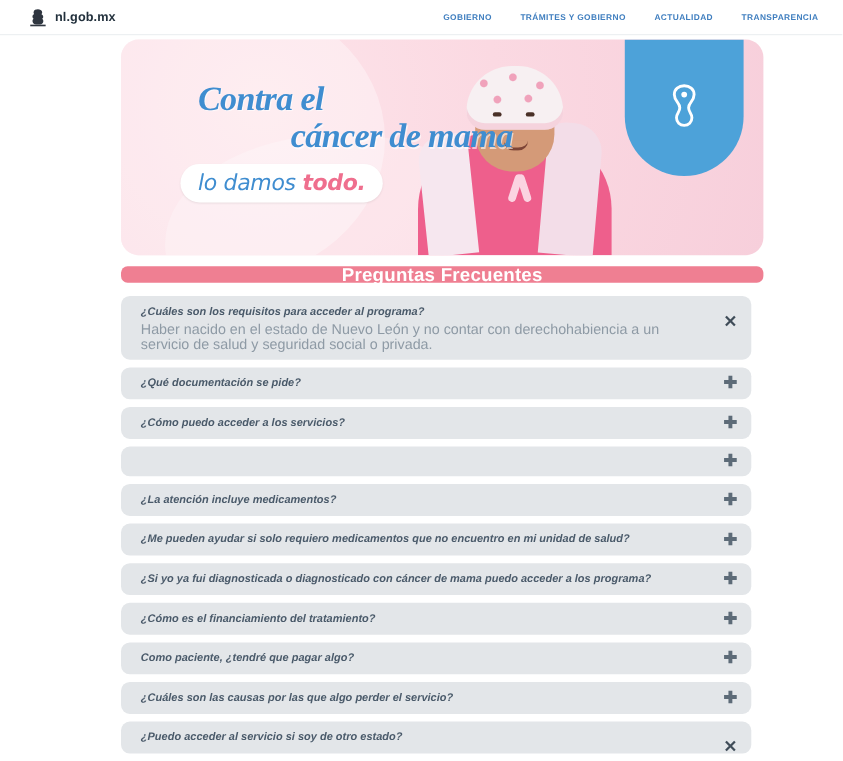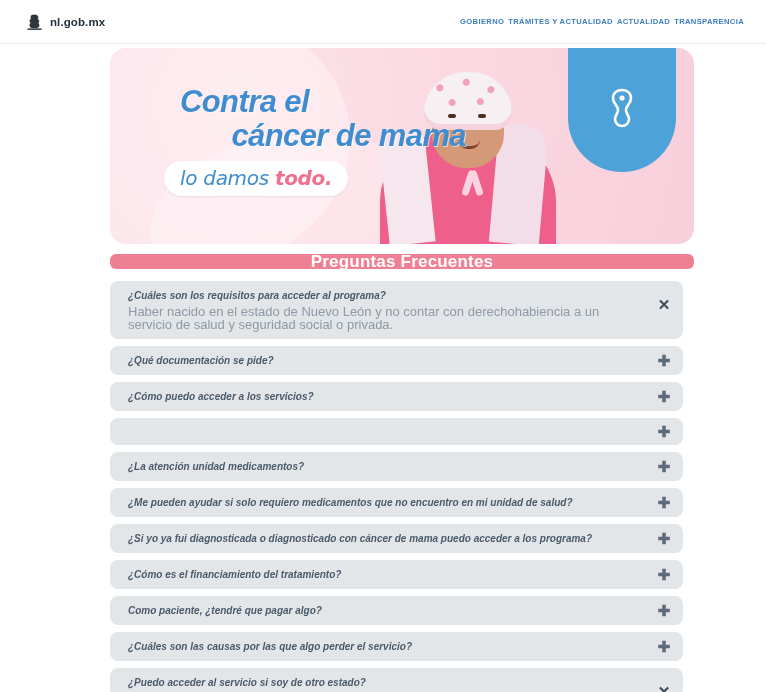--- a/index.html
+++ b/index.html
@@ -6,21 +6,21 @@
   html, body {
     margin: 0; padding: 0;
     width: 766px; height: 692px;
     overflow: hidden;
     background: #ffffff;
     font-family: "Liberation Sans", sans-serif;
   }
 
   
   .topbar {
-    height: 44px;
+    height: 32px;
     background: #ffffff;
     border-bottom: 1px solid #eceff1;
     display: flex;
     align-items: center;
     padding: 0 22px 0 26px;
   }
   .brand {
     display: flex;
     align-items: center;
     gap: 7px;
@@ -29,21 +29,21 @@
   .brand-text {
     font-size: 11.5px;
     font-weight: bold;
     color: #22303c;
     letter-spacing: .1px;
   }
   .topnav {
     margin-left: auto;
     display: flex;
     align-items: center;
-    gap: 4px;
+    gap: 26px;
     padding-left: 36px;
   }
   .topnav a {
     font-size: 7.6px;
     letter-spacing: .35px;
     color: #3f7ebf;
     text-decoration: none;
     font-weight: bold;
   }
 
@@ -70,21 +70,21 @@
     position: absolute; left: 40px; bottom: -90px;
     width: 320px; height: 200px; border-radius: 50%;
     background: rgba(255,255,255,.25);
   }
   .hero-title {
     position: absolute;
     left: 26px; top: 38px;
     width: 330px;
   }
   .hl1, .hl2 {
-    font-family: Liberation Sans, sans-serif;
+    font-family: Liberation Serif, serif;
     font-weight: bold;
     font-style: italic;
     color: #3f8dd0;
     font-size: 31px;
     line-height: 32px;
     letter-spacing: -.6px;
     text-shadow: 1px 1px 0 rgba(255,255,255,.6);
   }
   .hl1 { margin-left: 44px; }
   .hl2 { margin-top: 2px; text-align: right; }
@@ -276,21 +276,21 @@
     <span class="brand-seal-wrap">
       <svg class="seal-svg" width="17" height="18" viewBox="0 0 17 18">
         <path d="M8.5 1.5c2 0 3.2 1 3.6 1.8.5 1 .2 2-.4 2.6.9.4 1.6 1.2 1.6 2.3 0 .8-.4 1.5-1 1.9.7.5 1.1 1.3 1.1 2.2 0 1.6-1.4 3-3 3h-3.6c-1.8 0-3.3-1.4-3.3-3.1 0-.9.4-1.7 1-2.2-.6-.4-1-1.1-1-1.9 0-1.1.7-1.9 1.6-2.3-.6-.6-.8-1.6-.3-2.6C4.9 2.4 6.3 1.5 8.5 1.5z" fill="#2f3640"></path>
         <rect x="1.5" y="15.4" width="14" height="1.5" fill="#2f3640"></rect>
       </svg>
     </span>
     <span class="brand-text">nl.gob.mx</span>
   </div>
   <nav class="topnav">
     <a href="#">GOBIERNO</a>
-    <a href="#">TRÁMITES Y ACTUALIDAD</a>
+    <a href="#">TRÁMITES Y GOBIERNO</a>
     <a href="#">ACTUALIDAD</a>
     <a href="#">TRANSPARENCIA</a>
   </nav>
 </div>
 
 <div class="page">
 
   <section class="hero">
     <div class="hero-soft1"></div>
     <div class="hero-soft2"></div>
@@ -347,21 +347,21 @@
     <div class="faq-item">
       <div class="faq-q">¿Cómo puedo acceder a los servicios?</div>
       <div class="faq-toggle">✚</div>
     </div>
 
     <div class="faq-item">
       <div class="faq-toggle">✚</div>
     </div>
 
     <div class="faq-item">
-      <div class="faq-q">¿La atención unidad medicamentos?</div>
+      <div class="faq-q">¿La atención incluye medicamentos?</div>
       <div class="faq-toggle">✚</div>
     </div>
 
     <div class="faq-item">
       <div class="faq-q">¿Me pueden ayudar si solo requiero medicamentos que no encuentro en mi unidad de salud?</div>
       <div class="faq-toggle">✚</div>
     </div>
 
     <div class="faq-item">
       <div class="faq-q">¿Si yo ya fui diagnosticada o diagnosticado con cáncer de mama puedo acceder a los programa?</div>

